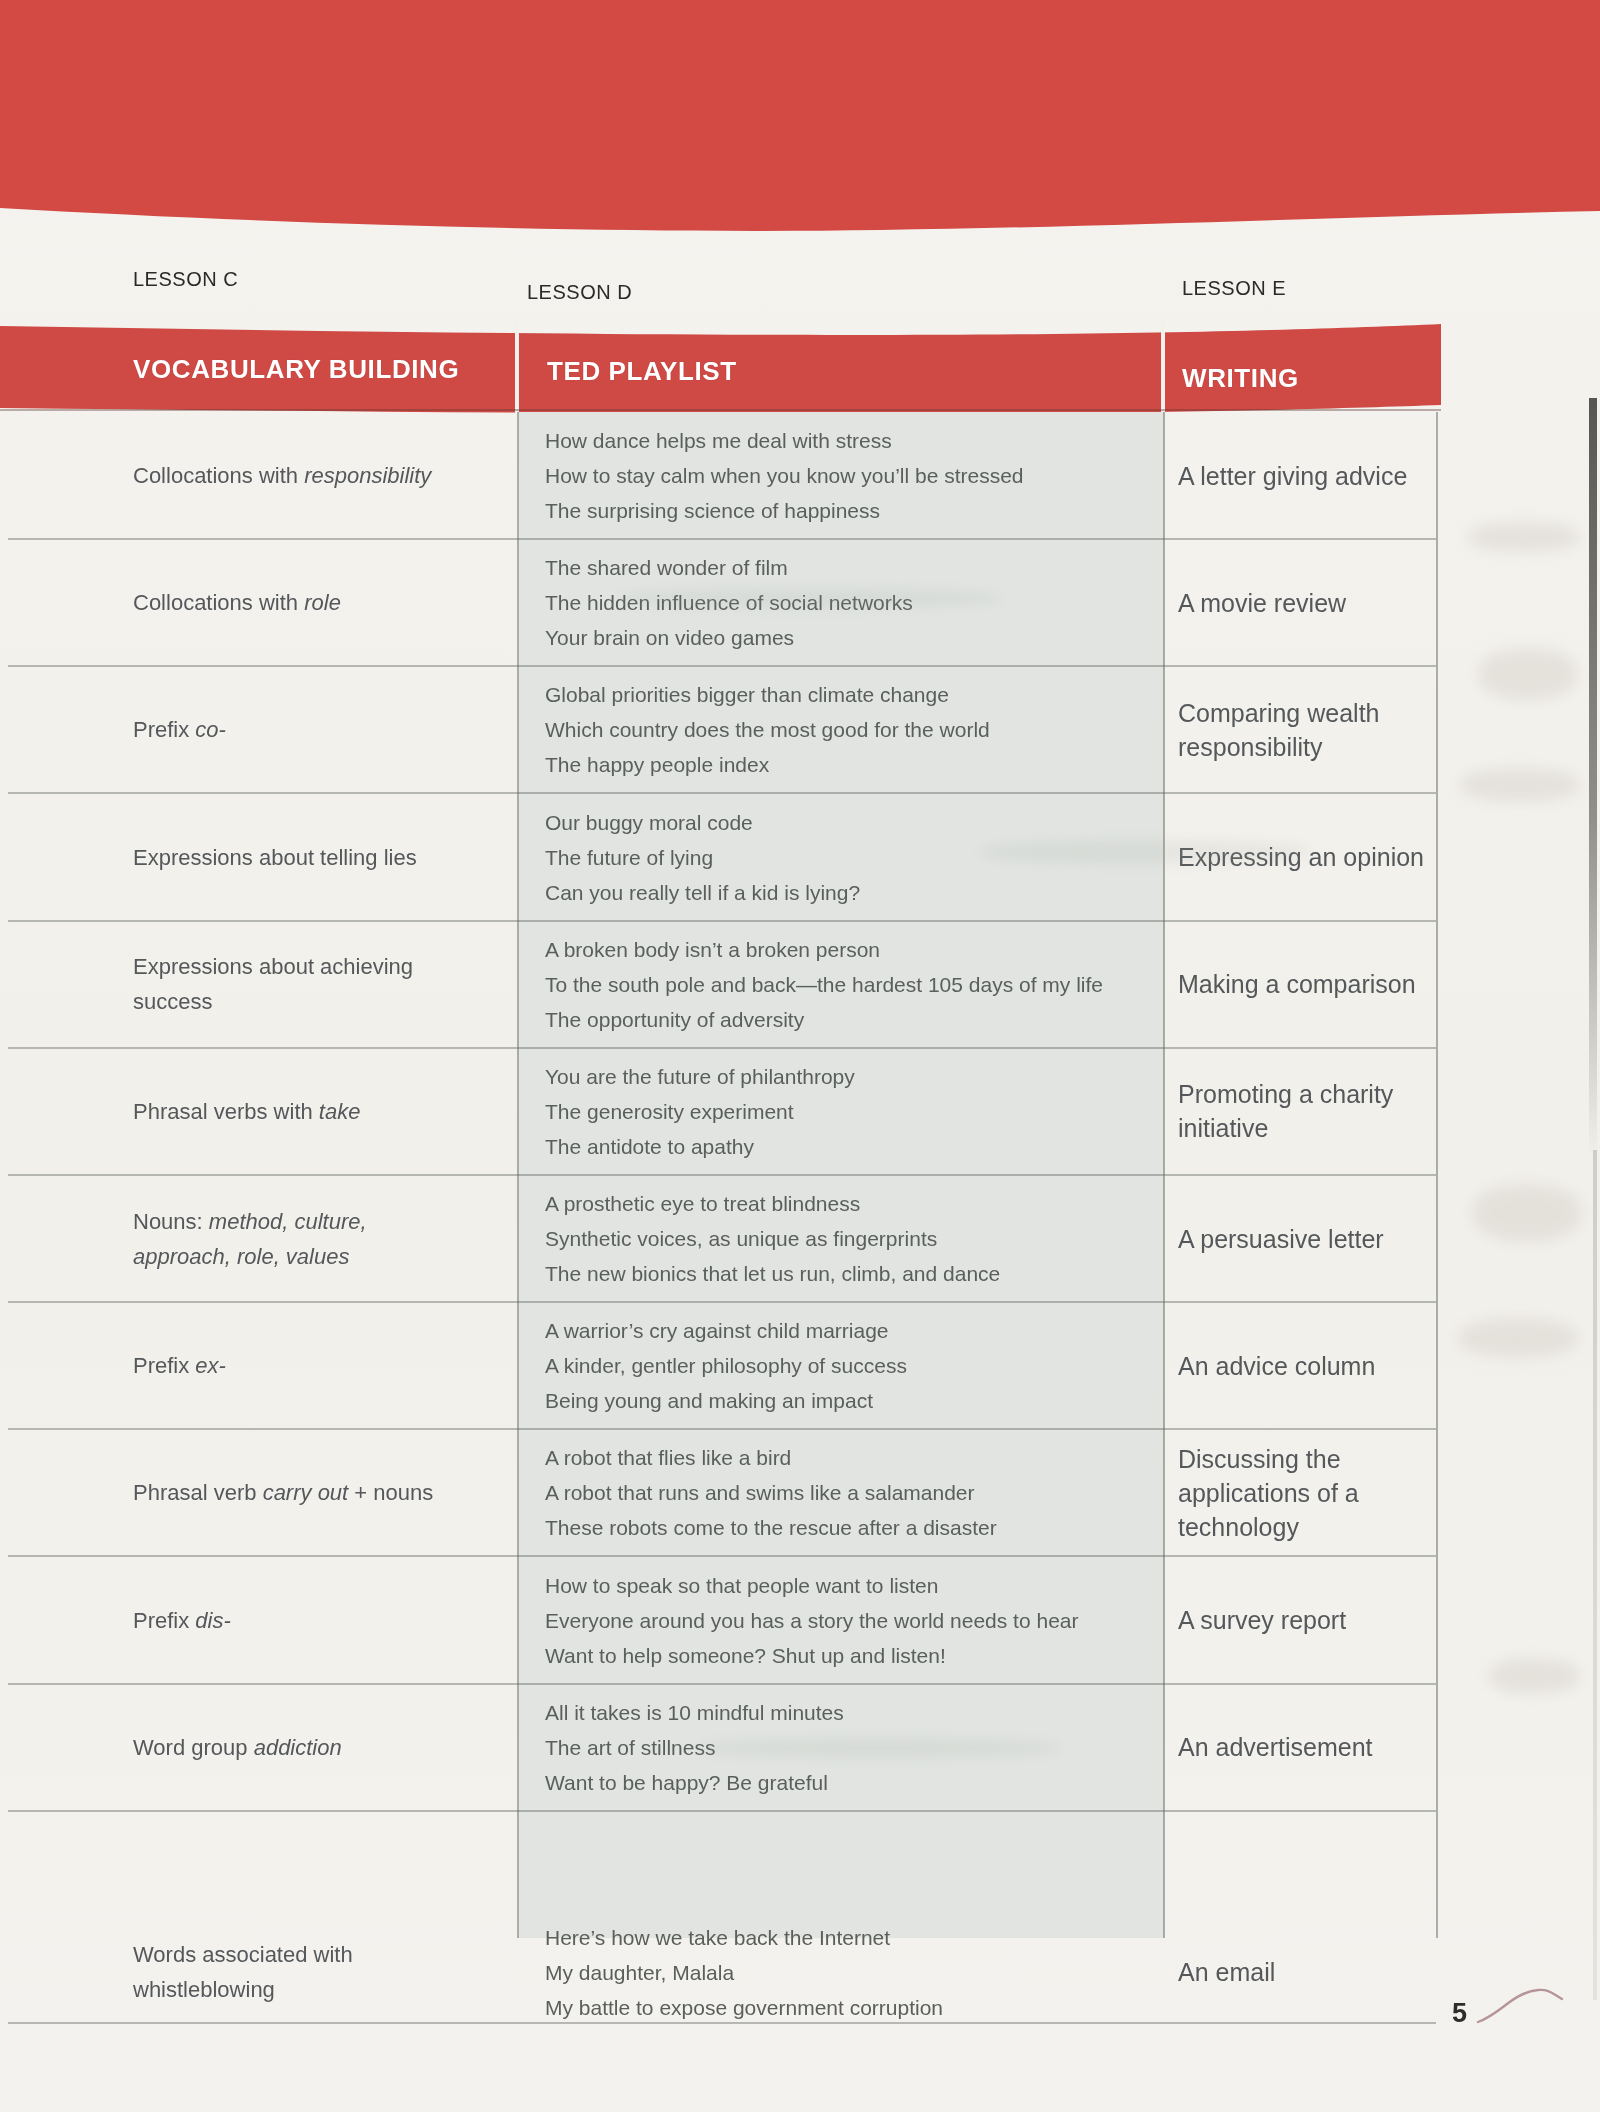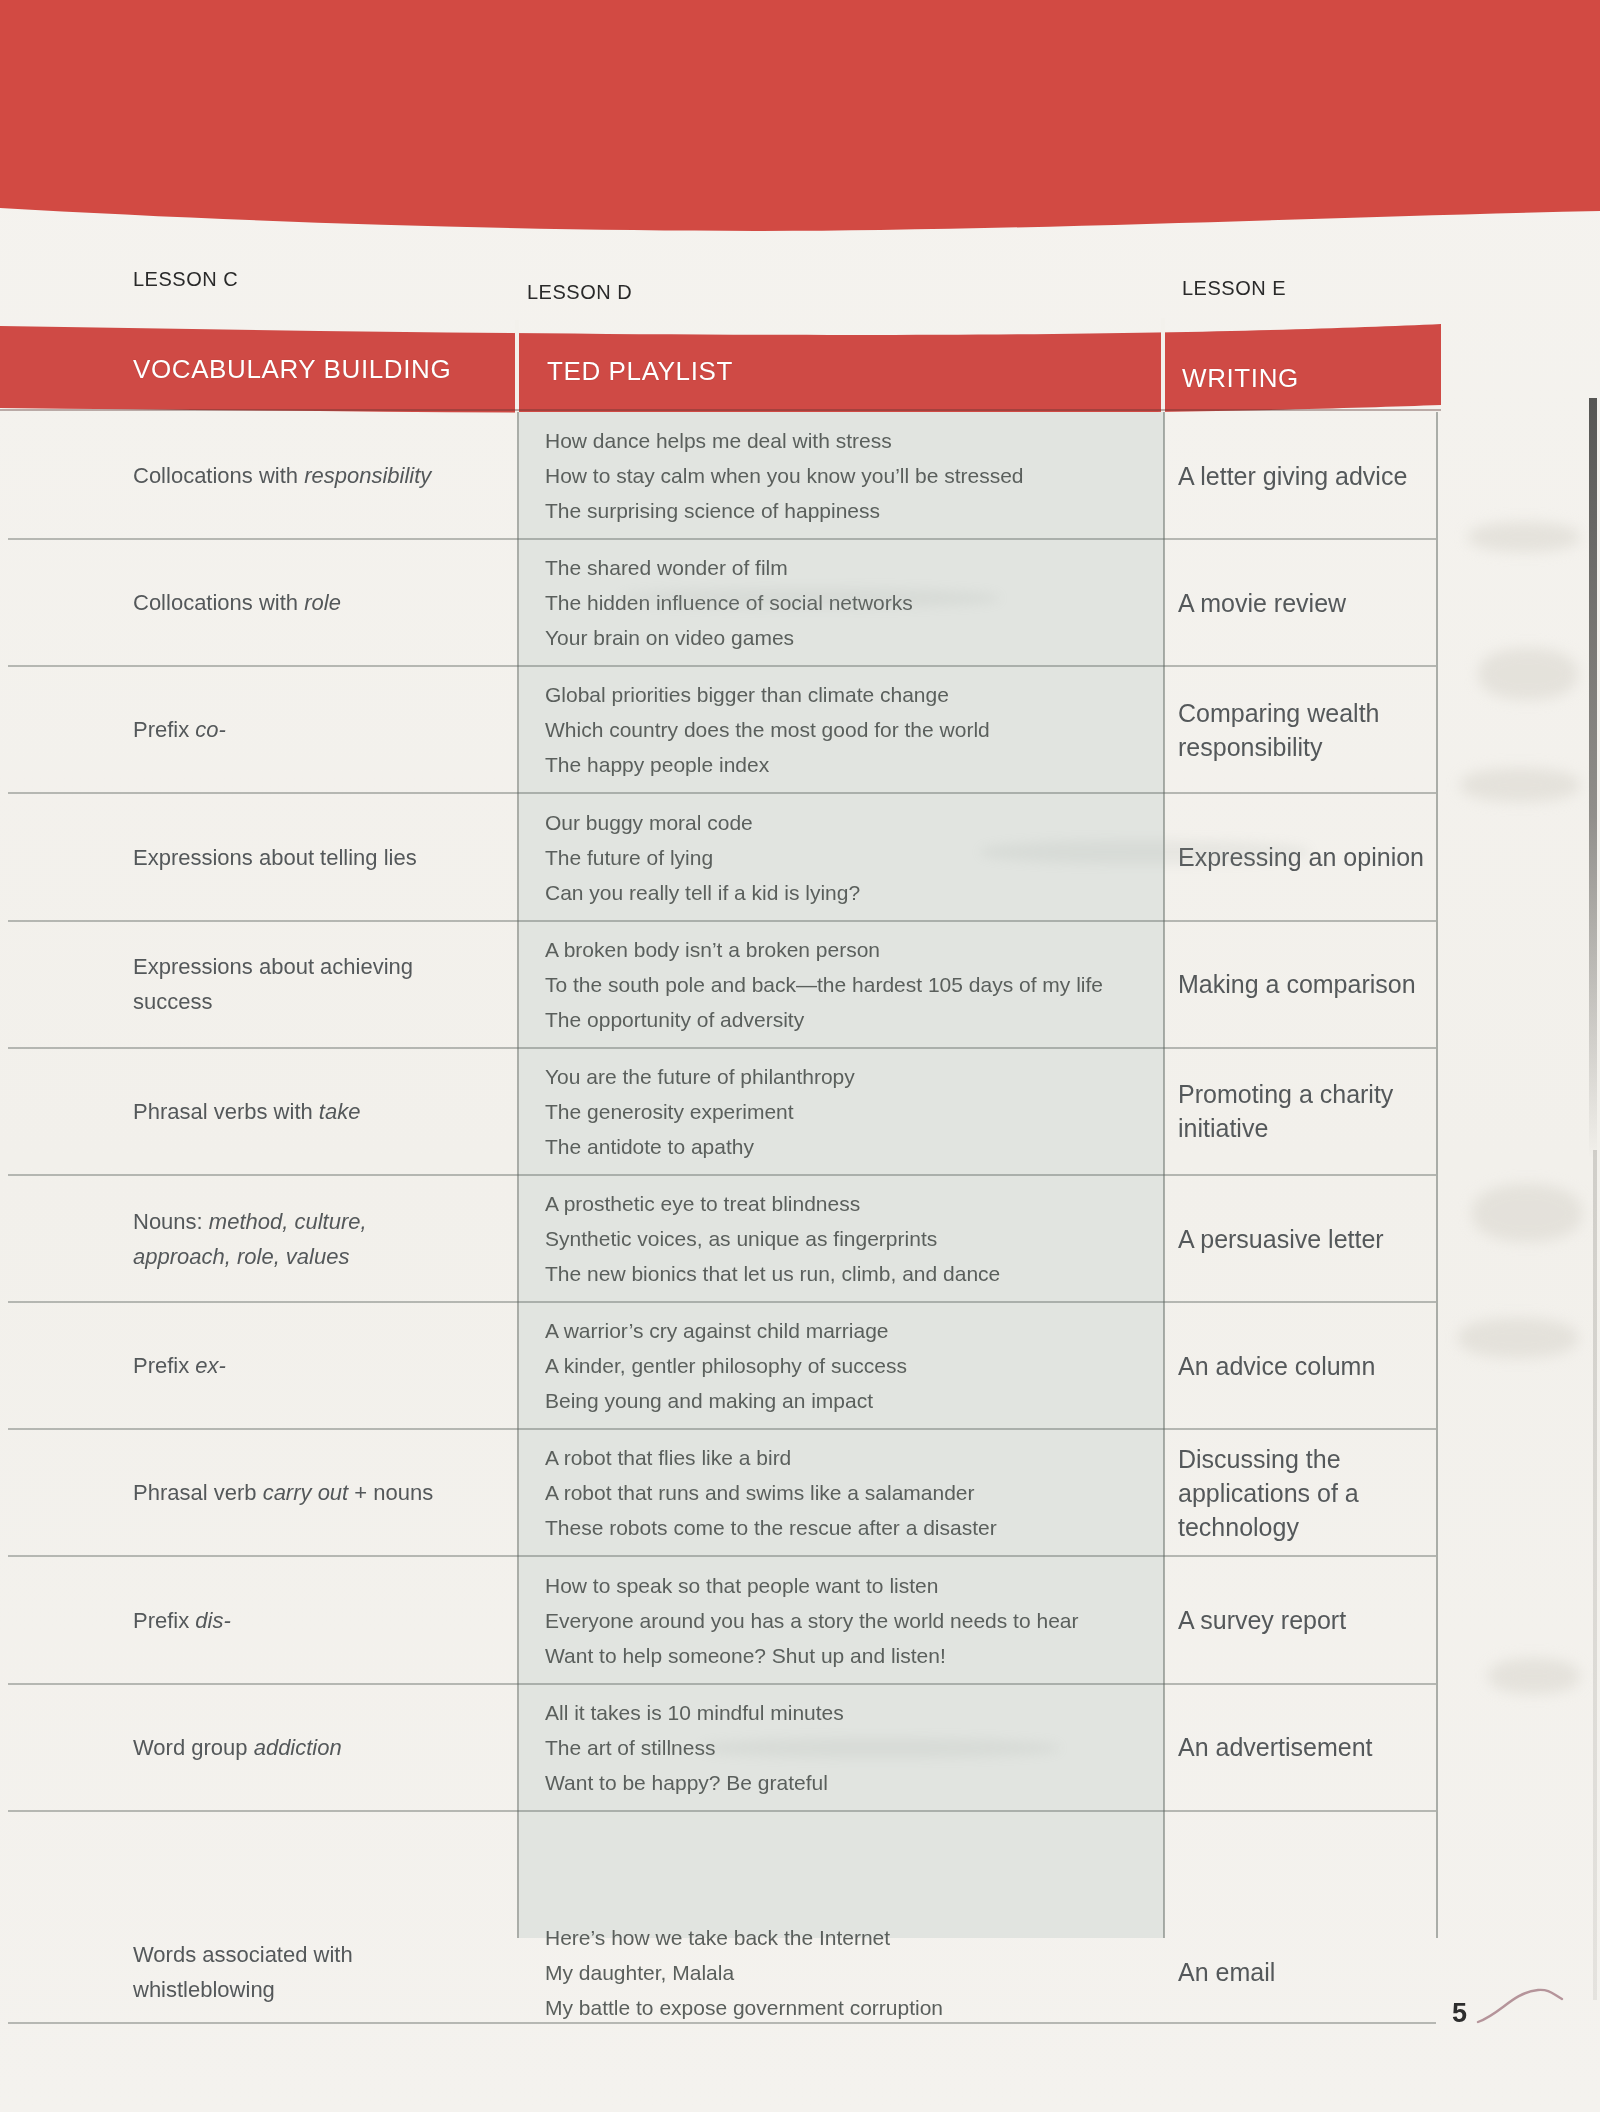--- a/index.html
+++ b/index.html
@@ -8,21 +8,21 @@
     background:linear-gradient(180deg,#f5f3ef 0%,#f2f0eb 55%,#f4f2ee 100%);
     font-family:"Liberation Sans",sans-serif;
   }
   .abs{position:absolute;}
   .lesson-label{
     position:absolute;font-size:20px;font-weight:normal;color:#2a2a2a;
     letter-spacing:0.5px;white-space:nowrap;
   }
   .hdr-label{
     position:absolute;height:82px;display:flex;align-items:center;
-    font-size:26px;font-weight:normal;color:#ffffff;letter-spacing:0.6px;white-space:nowrap;
+    font-size:26px;font-weight:bold;color:#ffffff;letter-spacing:0.6px;white-space:nowrap;
     text-shadow:0 0 1px rgba(120,30,30,.4);
   }
   .col2-bg{position:absolute;left:519px;top:412px;width:645px;height:1526px;background:#e1e4e0;}
   .vline{position:absolute;top:412px;height:1526px;width:2px;background:rgba(110,116,112,.55);}
   .hdr-underline{position:absolute;left:0;top:409px;width:1441px;height:2px;background:rgba(92,52,50,.38);}
   .row{position:absolute;left:0;width:1438px;}
   .rowline{position:absolute;left:8px;width:1428px;height:2px;background:rgba(96,102,98,.42);}
   .cell{position:absolute;top:0;height:100%;display:flex;flex-direction:column;justify-content:center;}
   .vocab{left:133px;width:386px;color:#54585a;font-size:22px;line-height:35px;justify-content:center;}
   .ted{left:545px;width:618px;color:#5a5f5c;font-size:21px;line-height:35px;}

